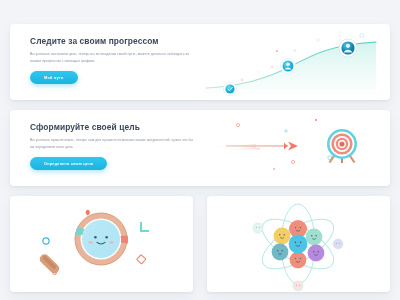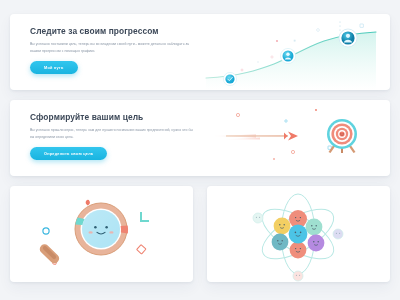--- a/index.html
+++ b/index.html
@@ -2,21 +2,21 @@
 <html><head>
 <meta charset="utf-8">
 <style>
   html,body{margin:0;padding:0;}
   body{
     width:400px;height:300px;overflow:hidden;
     background:#f2f4f7;
     font-family:"Liberation Sans","DejaVu Sans",sans-serif;
     -webkit-font-smoothing:antialiased;
   }
-  .page{position:relative;width:400px;height:300px;box-sizing:border-box;padding:14px 10px 0 10px;}
+  .page{position:relative;width:400px;height:300px;box-sizing:border-box;padding:24px 10px 0 10px;}
 
   .card{
     position:relative;
     background:#ffffff;
     border-radius:4px;
     box-shadow:0 1px 3px rgba(40,60,90,.08), 0 6px 14px rgba(40,60,90,.05);
     overflow:hidden;
   }
   .row-card{width:380px;height:76px;margin-bottom:10px;}
   .bottom-row{display:flex;gap:14px;}
@@ -110,21 +110,21 @@
           <circle cx="148" cy="24" r="6.6" fill="url(#nodeC)"></circle>
           <circle cx="148" cy="21.8" r="2.1" fill="#dff6ff"></circle>
           <path d="M143.8 28.6 a4.4 3.9 0 0 1 8.4 0 z" fill="#dff6ff"></path>
         </g>
       </svg>
     </div>
   </div>
 
   <div class="card row-card">
     <div class="copy">
-      <div class="h2">Сформируйте вашим цель</div>
+      <div class="h2">Сформируйте своей цель</div>
       <p class="para">Вы успешно прошли опрос, теперь нам для лучшего понимания ваших предпочтений, нужно что бы вы определили свою цель.</p>
       <button class="btn">Определить свою цель</button>
     </div>
 
     <div class="art">
       <svg width="190" height="76" viewBox="0 0 190 76">
         <defs>
           <linearGradient id="trail" x1="0" y1="0" x2="1" y2="0">
             <stop offset="0%" stop-color="#f7cfc6" stop-opacity="0"></stop>
             <stop offset="100%" stop-color="#ef8472" stop-opacity=".85"></stop>

